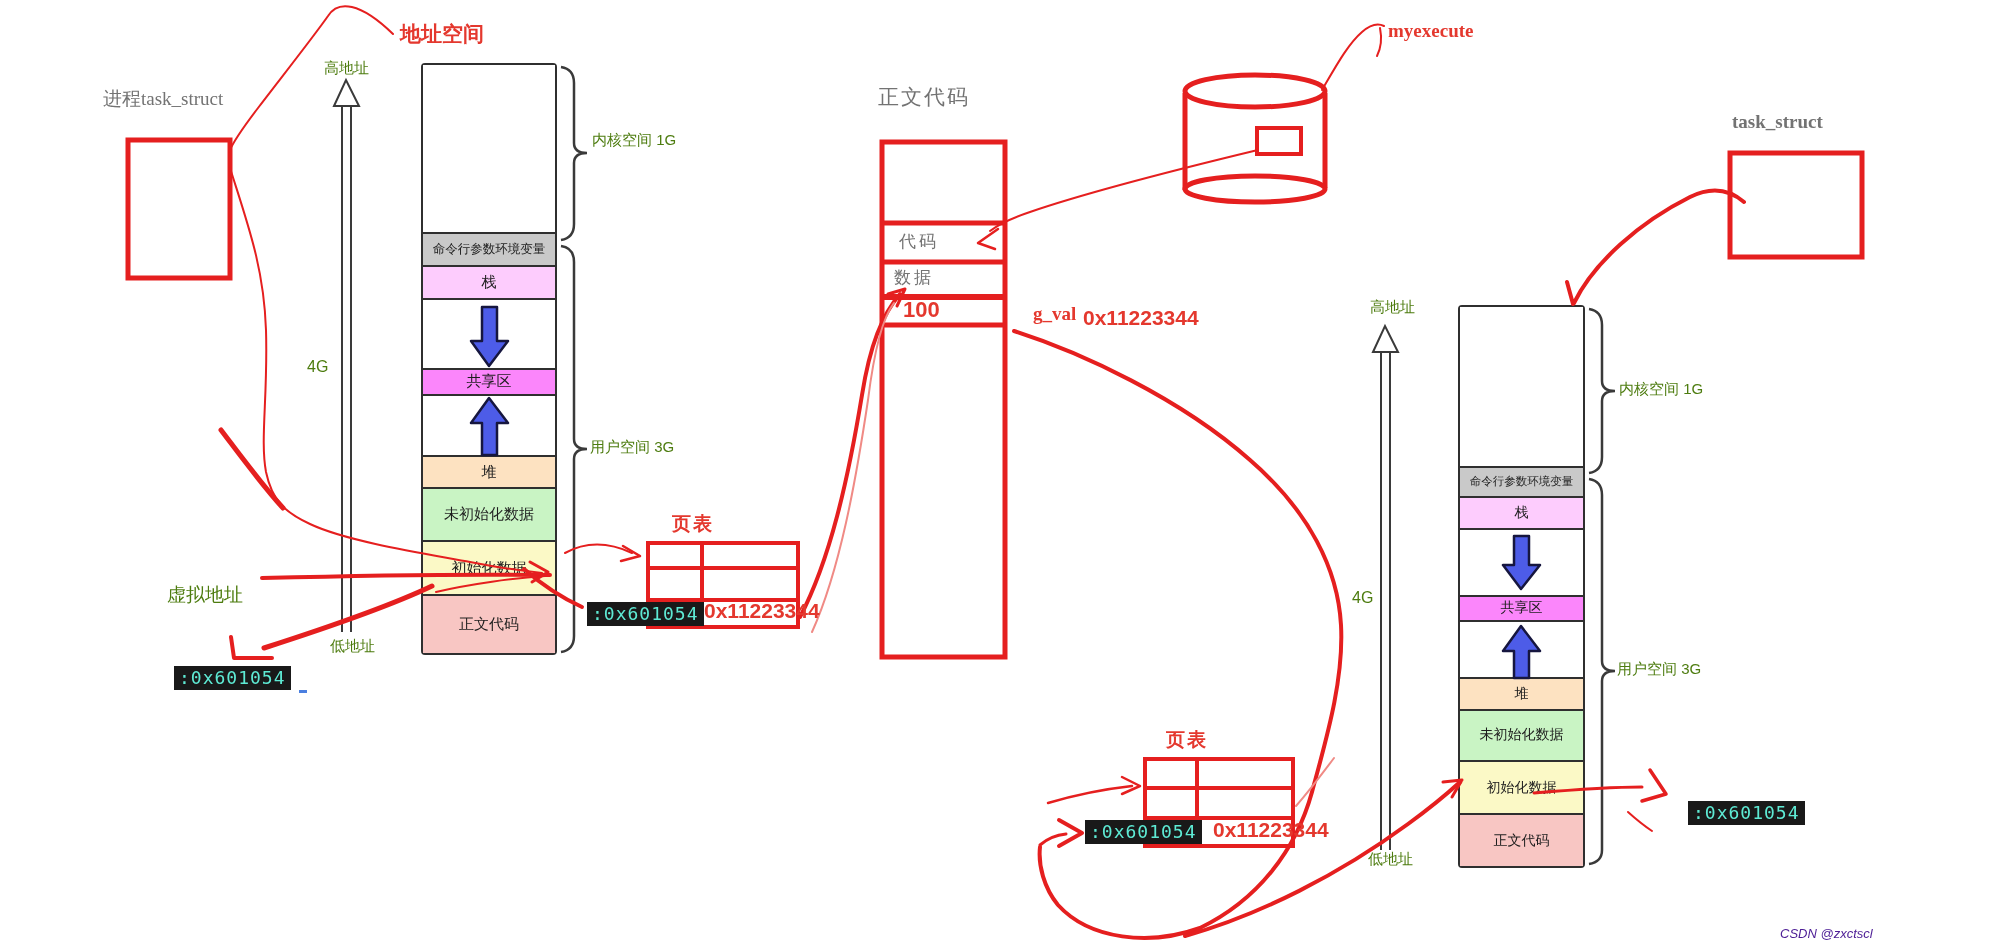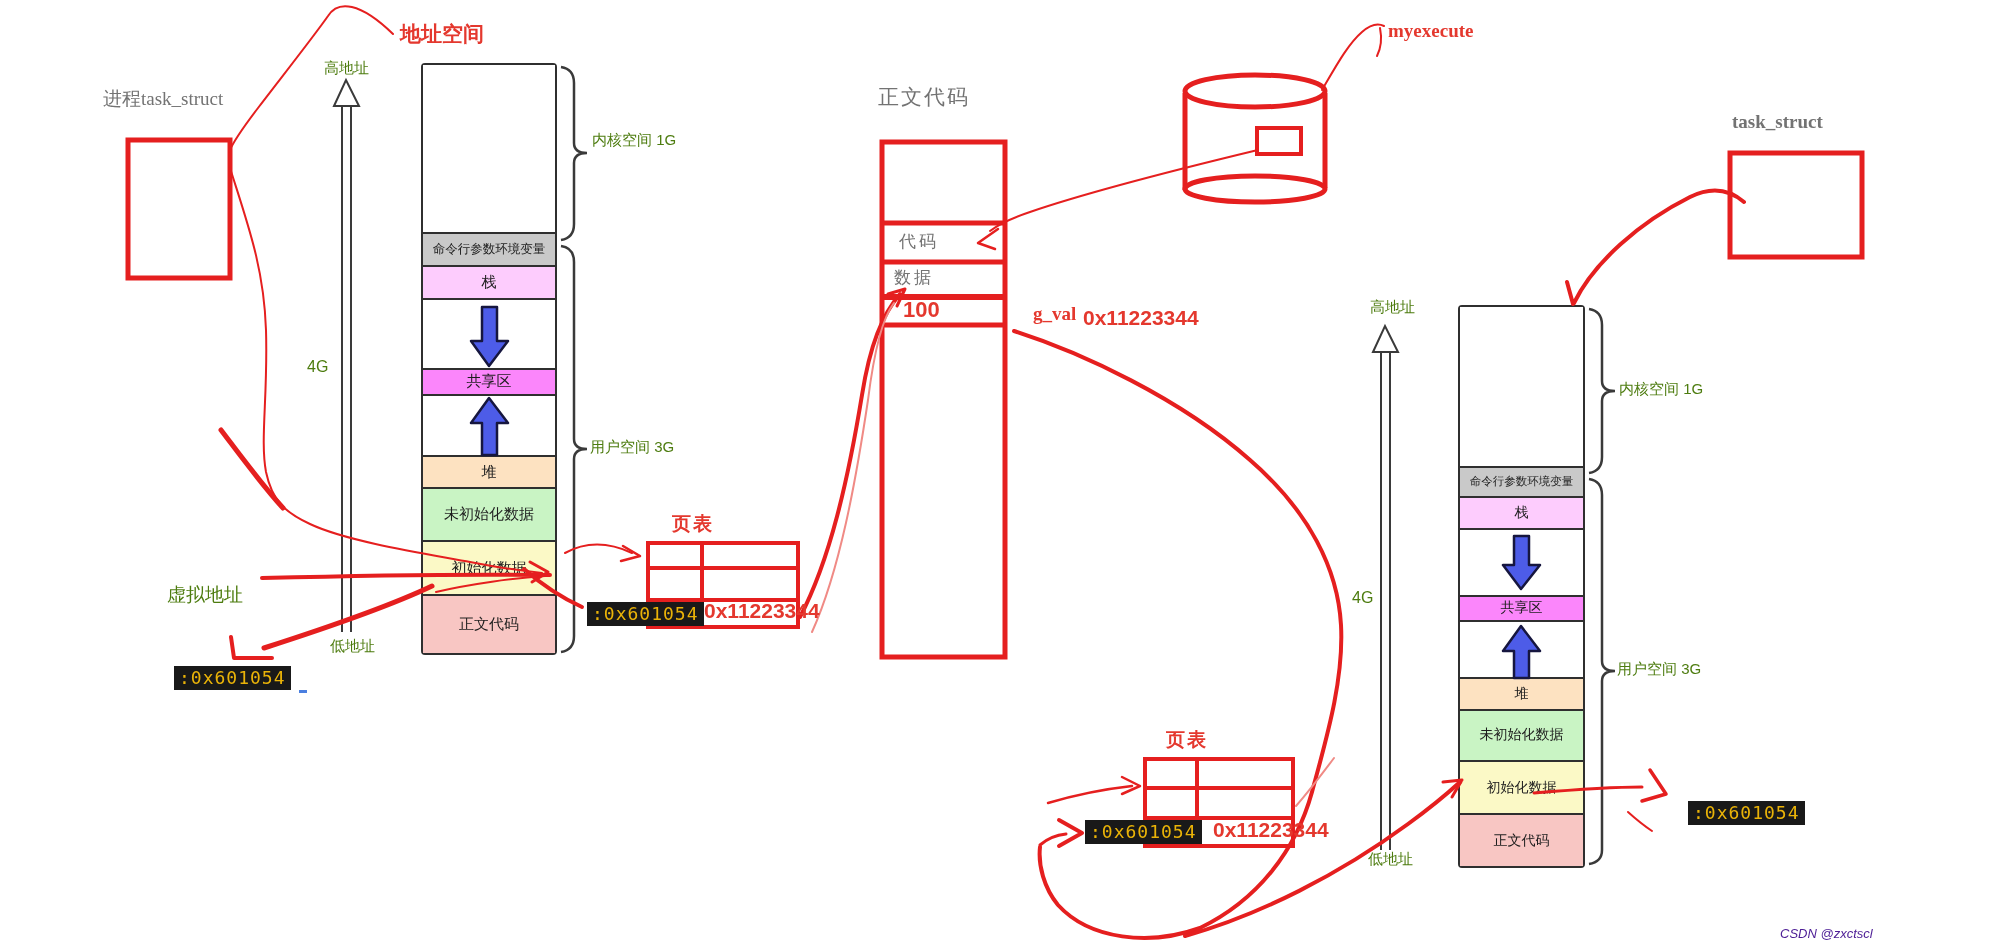--- a/index.html
+++ b/index.html
@@ -13,21 +13,21 @@
   .abs{position:absolute;}
   .mono{font-family:Liberation Serif, serif;}
   .lbl{color:#4d7c0f;font-size:15px;white-space:nowrap;z-index:6;}
   .redlbl{color:var(--red-text);font-weight:bold;white-space:nowrap;z-index:7;}
   .memcol{position:absolute;box-sizing:border-box;border:2px solid var(--ink);
           border-radius:4px;background:#6d28d9;display:flex;flex-direction:column;z-index:1;}
   .seg{box-sizing:border-box;border-bottom:2px solid var(--ink);display:flex;
        align-items:center;justify-content:center;font-size:15px;color:#1d1d1d;
        white-space:nowrap;overflow:hidden;}
   .seg:last-child{border-bottom:none;}
-  .blackbox{position:absolute;background:var(--boxblack);color:#eab308;z-index:8;
+  .blackbox{position:absolute;background:var(--boxblack);color:#5eead4;z-index:8;
             font-family:"DejaVu Sans Mono",monospace;font-size:18px;line-height:24px;
             padding:0 5px;letter-spacing:1px;white-space:nowrap;}
   svg.overlay{position:absolute;left:0;top:0;z-index:5;pointer-events:none;}
   .title{color:#737373;white-space:nowrap;z-index:6;}
 </style>
 </head>
 <body>
 
 <div id="stage">
 

